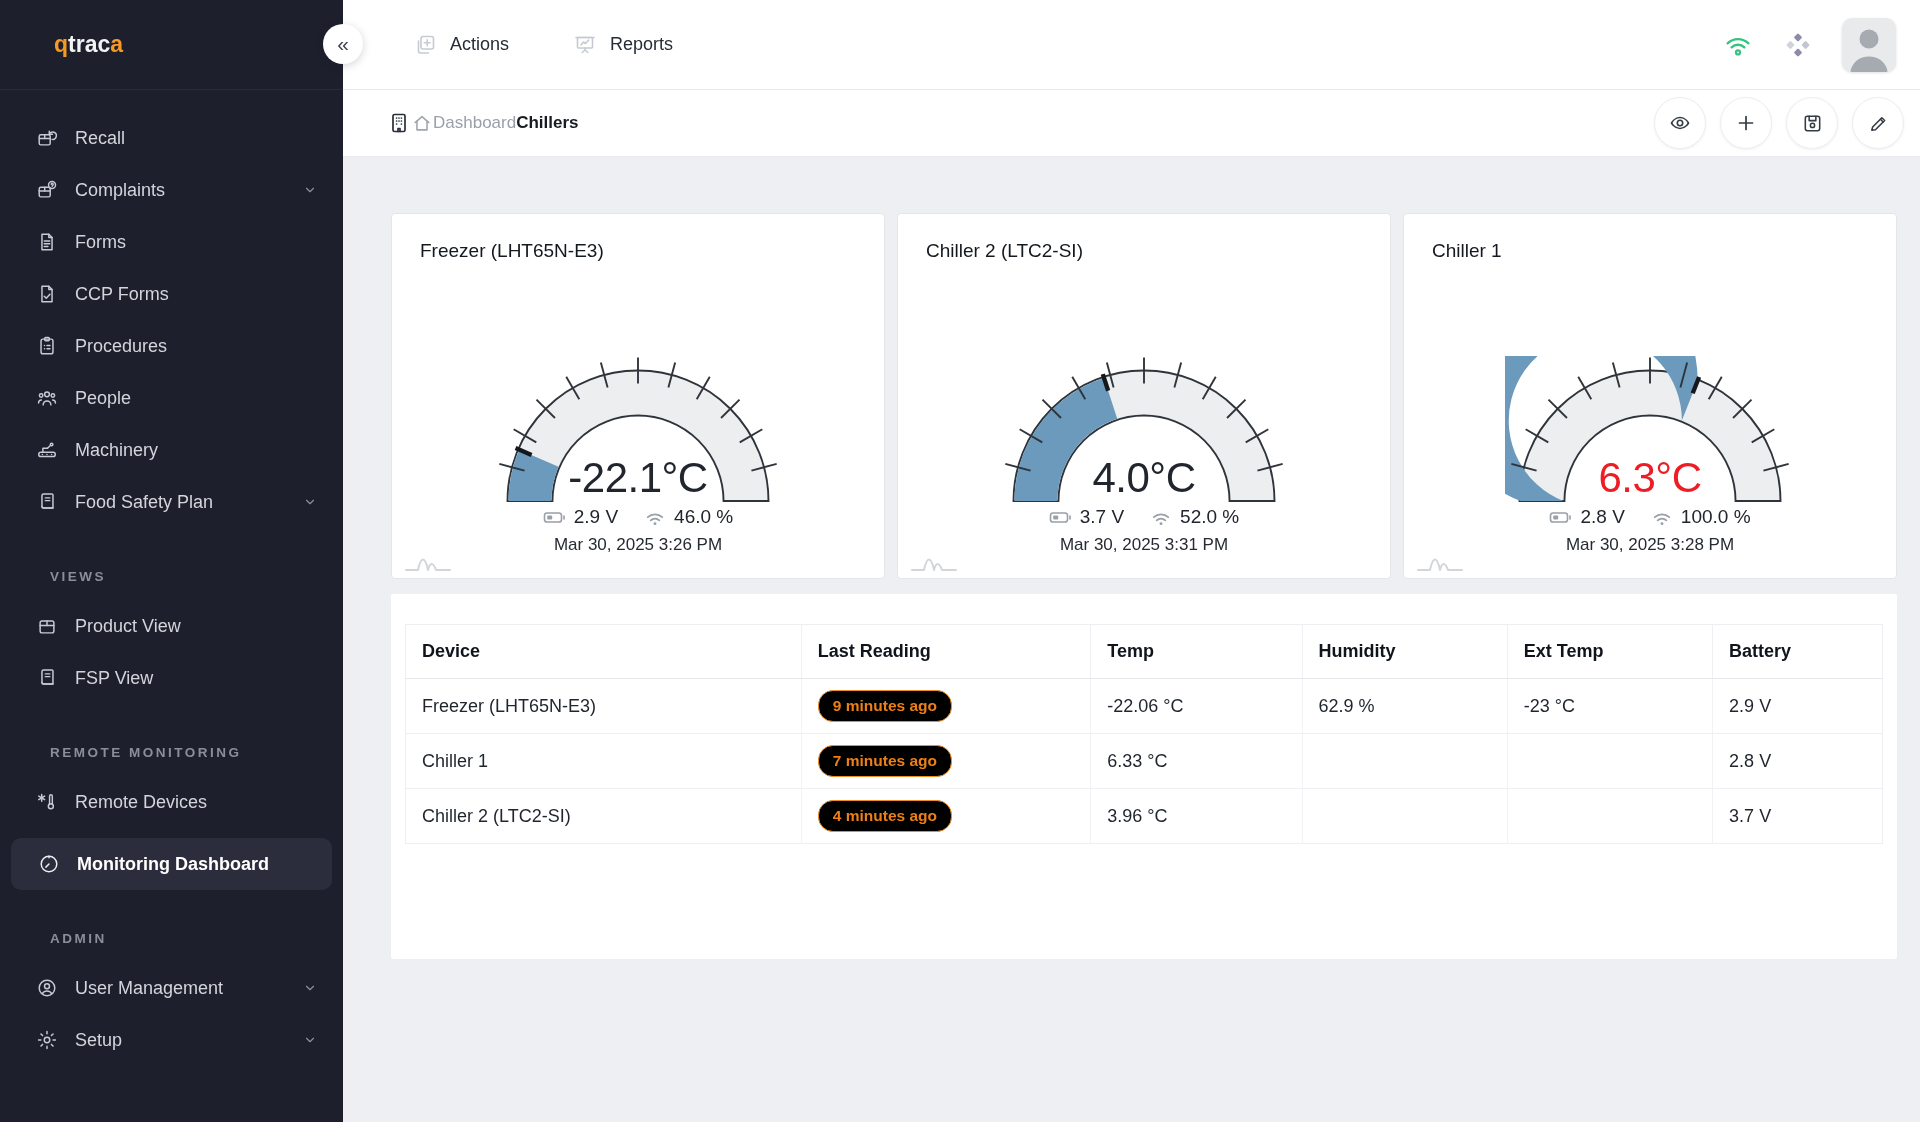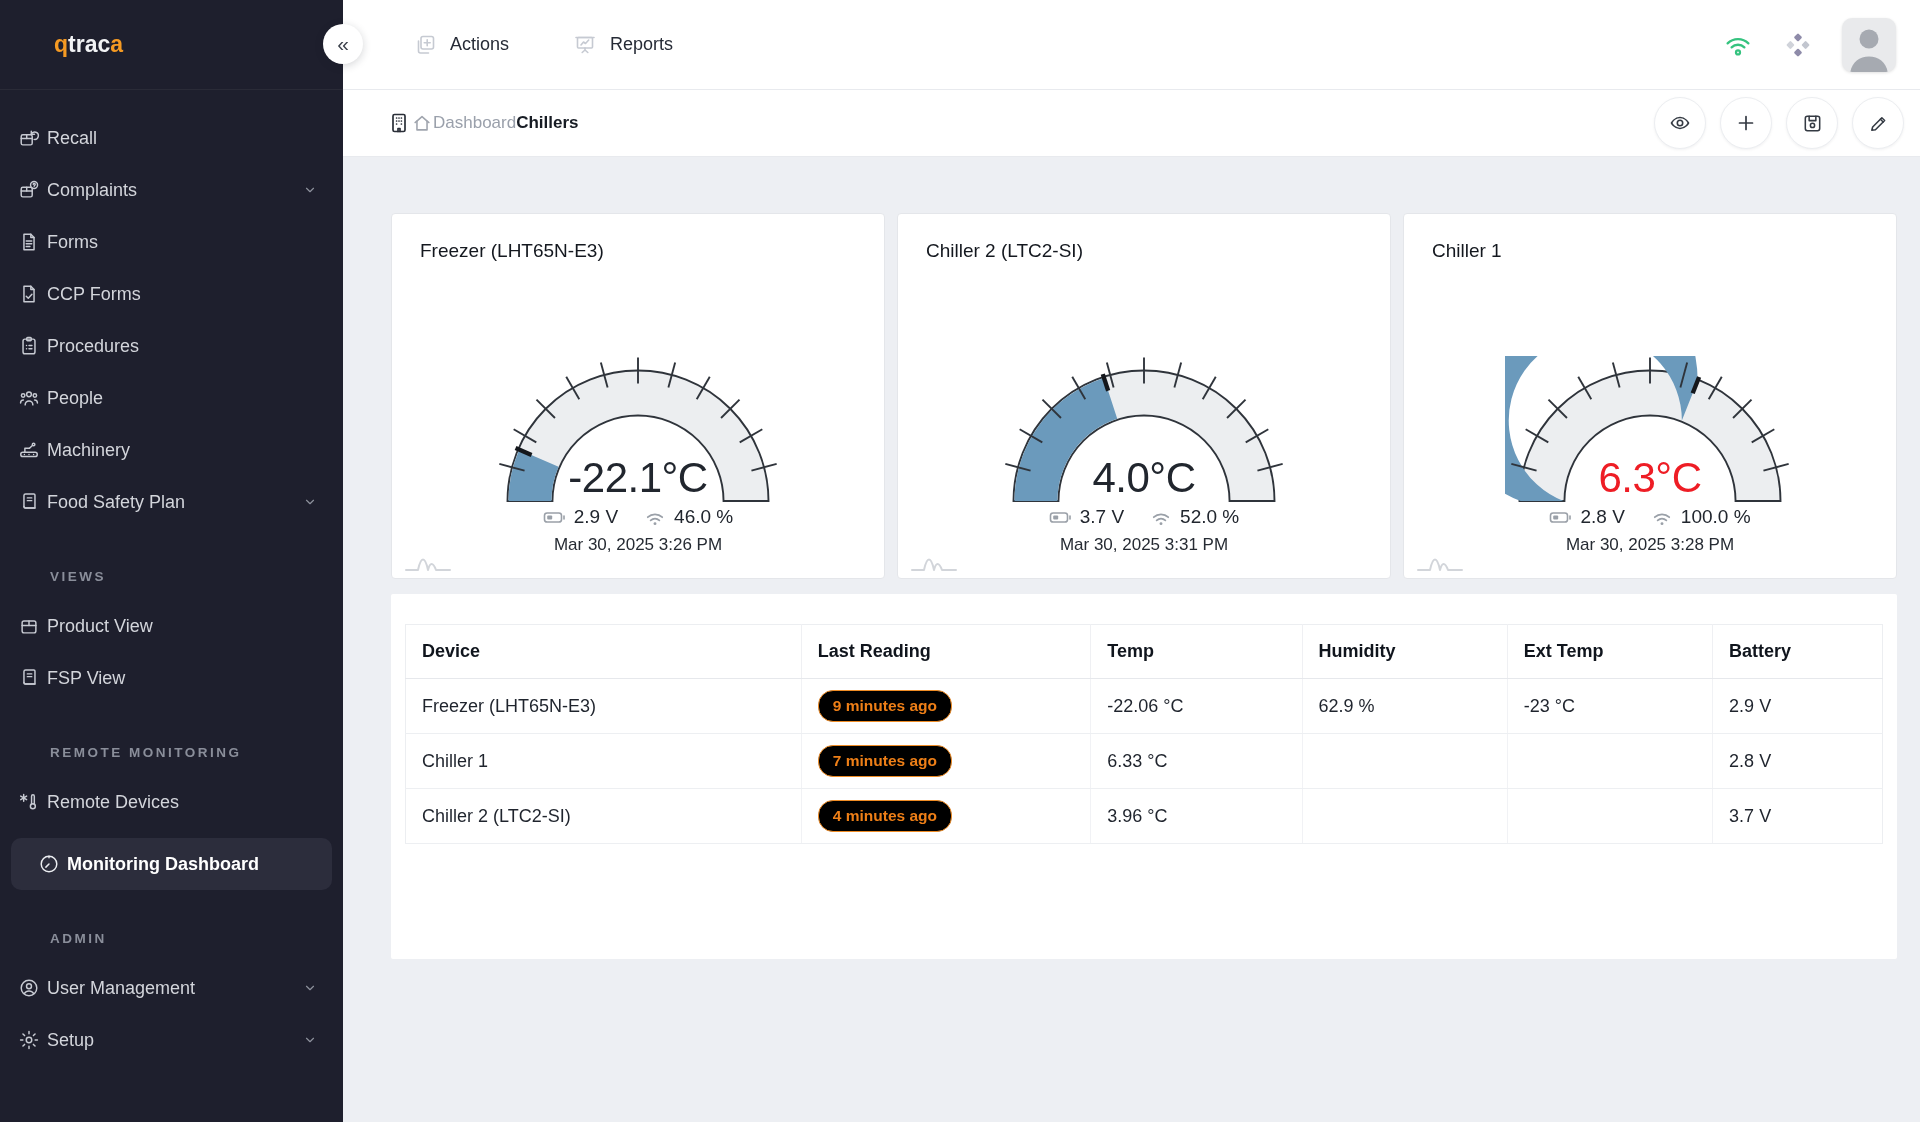--- a/index.html
+++ b/index.html
@@ -4,21 +4,21 @@
 <style>
   * { margin:0; padding:0; box-sizing:border-box; }
   html,body { width:1920px; height:1122px; overflow:hidden; background:#edeff3; font-family:"Liberation Sans",sans-serif; }
   .app { display:flex; width:1920px; height:1122px; position:relative; }
 
   
   .sidebar { width:343px; flex-shrink:0; background:#1e1f2d; color:#d4d6dc; position:relative; z-index:5; }
   .logo { height:90px; display:flex; align-items:center; padding-left:54px; font-size:23px; font-weight:700; border-bottom:1px solid #2a2b37; }
   .logo .org { color:#f59a23; } .logo .wht { color:#f2f3f5; }
   .nav { padding-top:22px; }
-  .nav-item { height:52px; display:flex; align-items:center; gap:7px; padding:0 26px 0 18px; font-size:18px; color:#d3d5db; cursor:pointer; }
+  .nav-item { height:52px; display:flex; align-items:center; gap:17px; padding:0 26px 0 36px; font-size:18px; color:#d3d5db; cursor:pointer; }
   .nav-item svg { flex-shrink:0; }
   .nav-item .chev { margin-left:auto; }
   .nav-item.active { background:#2c2d3c; border-radius:10px; margin:10px 11px; padding-left:27px; color:#ffffff; font-weight:600; }
   .section-label { margin-top:24px; height:48px; display:flex; align-items:center; padding-left:30px; font-size:13.5px; letter-spacing:2.5px; color:#8a8e9a; font-weight:600;margin-left:20px; }
 
   
   .collapse-btn { position:absolute; left:343px; top:24px; transform:translateX(-50%); width:40px; height:40px; border-radius:50%; background:#fff; box-shadow:0 2px 8px rgba(20,25,40,.18); display:flex; align-items:center; justify-content:center; color:#3e434d; font-size:21px; z-index:20; cursor:pointer; }
 
   
   .main { flex:1; display:flex; flex-direction:column; min-width:0; }

